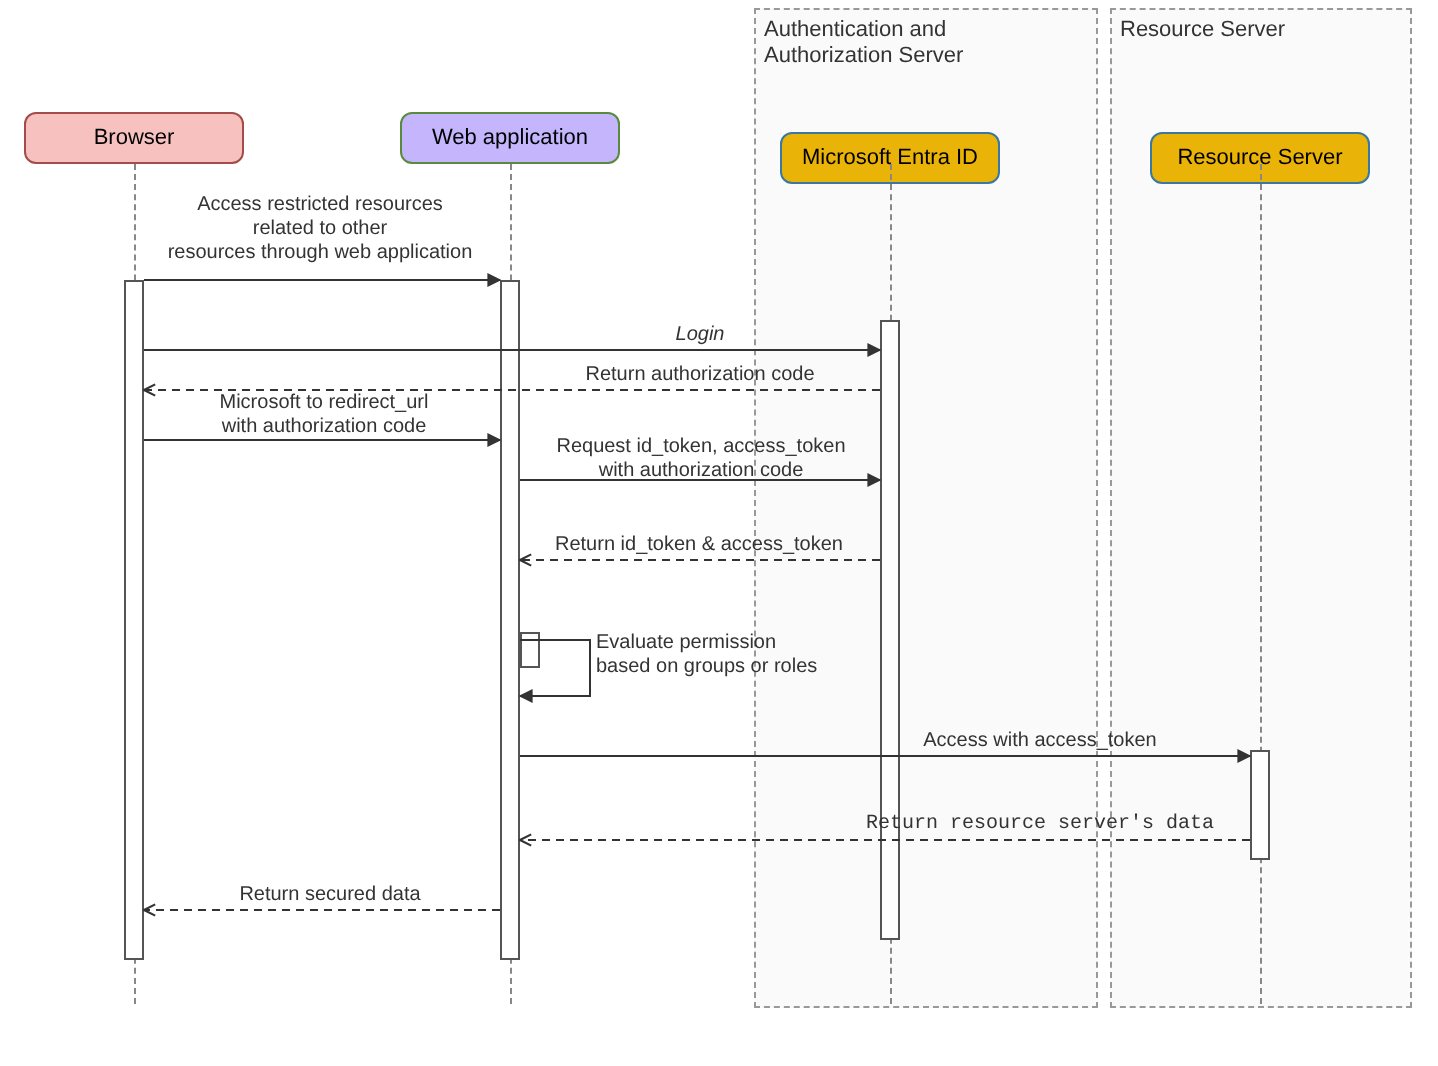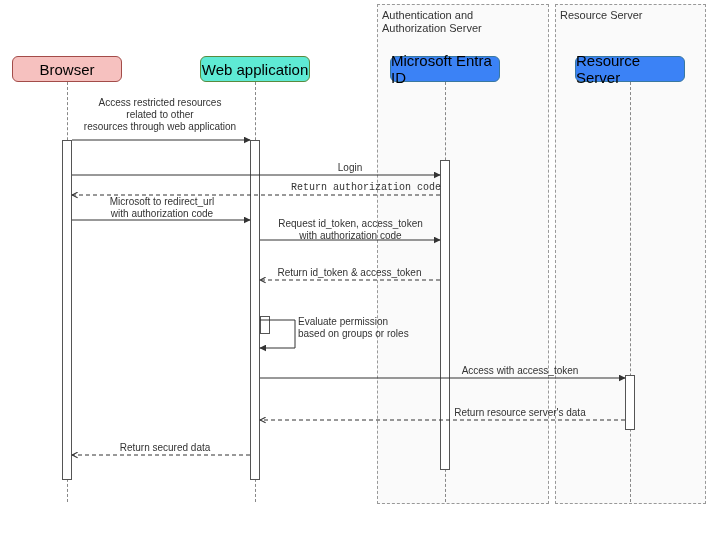--- a/index.html
+++ b/index.html
@@ -26,26 +26,26 @@
   }
   .participant {
     position: absolute;
     width: 110px;
     height: 26px;
     border-radius: 6px;
     border: 1px solid #333;
     display: flex;
     align-items: center;
     justify-content: center;
-    font-size: 15px;
+    font-size: 11px;
     box-sizing: border-box;
   }
   .p-browser { background: #f6c1bf; border-color: #a34c49; }
-  .p-webapp { background: #5eead4; border-color: #5a8a3e; }
-  .p-blue   { background: #3b82f6; border-color: #3978a0; }
+  .p-webapp { background: #c4b5fd; border-color: #5a8a3e; }
+  .p-blue   { background: #eab308; border-color: #3978a0; margin-top: 10px; }
   .lifeline {
     position: absolute;
     width: 0;
     border-left: 1px dashed #888;
   }
   .activation {
     position: absolute;
     width: 10px;
     background: #fff;
     border: 1px solid #555;
@@ -136,24 +136,24 @@
   <line x1="260" y1="378" x2="625" y2="378" stroke="#333" stroke-width="1" marker-end="url(#arrowSolid)"></line>
 
   <line x1="625" y1="420" x2="260" y2="420" stroke="#333" stroke-width="1" stroke-dasharray="4,3" marker-end="url(#arrowOpen)"></line>
 
   <line x1="250" y1="455" x2="72" y2="455" stroke="#333" stroke-width="1" stroke-dasharray="4,3" marker-end="url(#arrowOpen)"></line>
 </svg>
 
 <div class="msg-label" style="left:72px; top:97px; width:176px; white-space:pre-line;">Access restricted resources
 related to other
 resources through web application</div>
-<div class="msg-label" style="left:260px; top:162px; width:180px;">Login</div>
-<div class="msg-label" style="left:276px; top:182px; width:180px;font-family:Liberation Mono, monospace;">Return authorization code</div>
+<div class="msg-label" style="left:260px; top:162px; width:180px;font-style:italic;">Login</div>
+<div class="msg-label" style="left:260px; top:182px; width:180px;">Return authorization code</div>
 <div class="msg-label" style="left:77px; top:196px; width:170px; white-space:pre-line;">Microsoft to redirect_url
 with authorization code</div>
 <div class="msg-label" style="left:263px; top:218px; width:175px; white-space:pre-line;">Request id_token, access_token
 with authorization code</div>
 <div class="msg-label" style="left:262px; top:267px; width:175px;">Return id_token &amp; access_token</div>
 <div class="msg-label" style="left:298px; top:316px; width:140px; text-align:left; white-space:pre-line;">Evaluate permission
 based on groups or roles</div>
 <div class="msg-label" style="left:420px; top:365px; width:200px;">Access with access_token</div>
-<div class="msg-label" style="left:420px; top:407px; width:200px;">Return resource server's data</div>
+<div class="msg-label" style="left:420px; top:407px; width:200px;font-family:Liberation Mono, monospace;">Return resource server's data</div>
 <div class="msg-label" style="left:80px; top:442px; width:170px;">Return secured data</div>
 
 </body></html>

